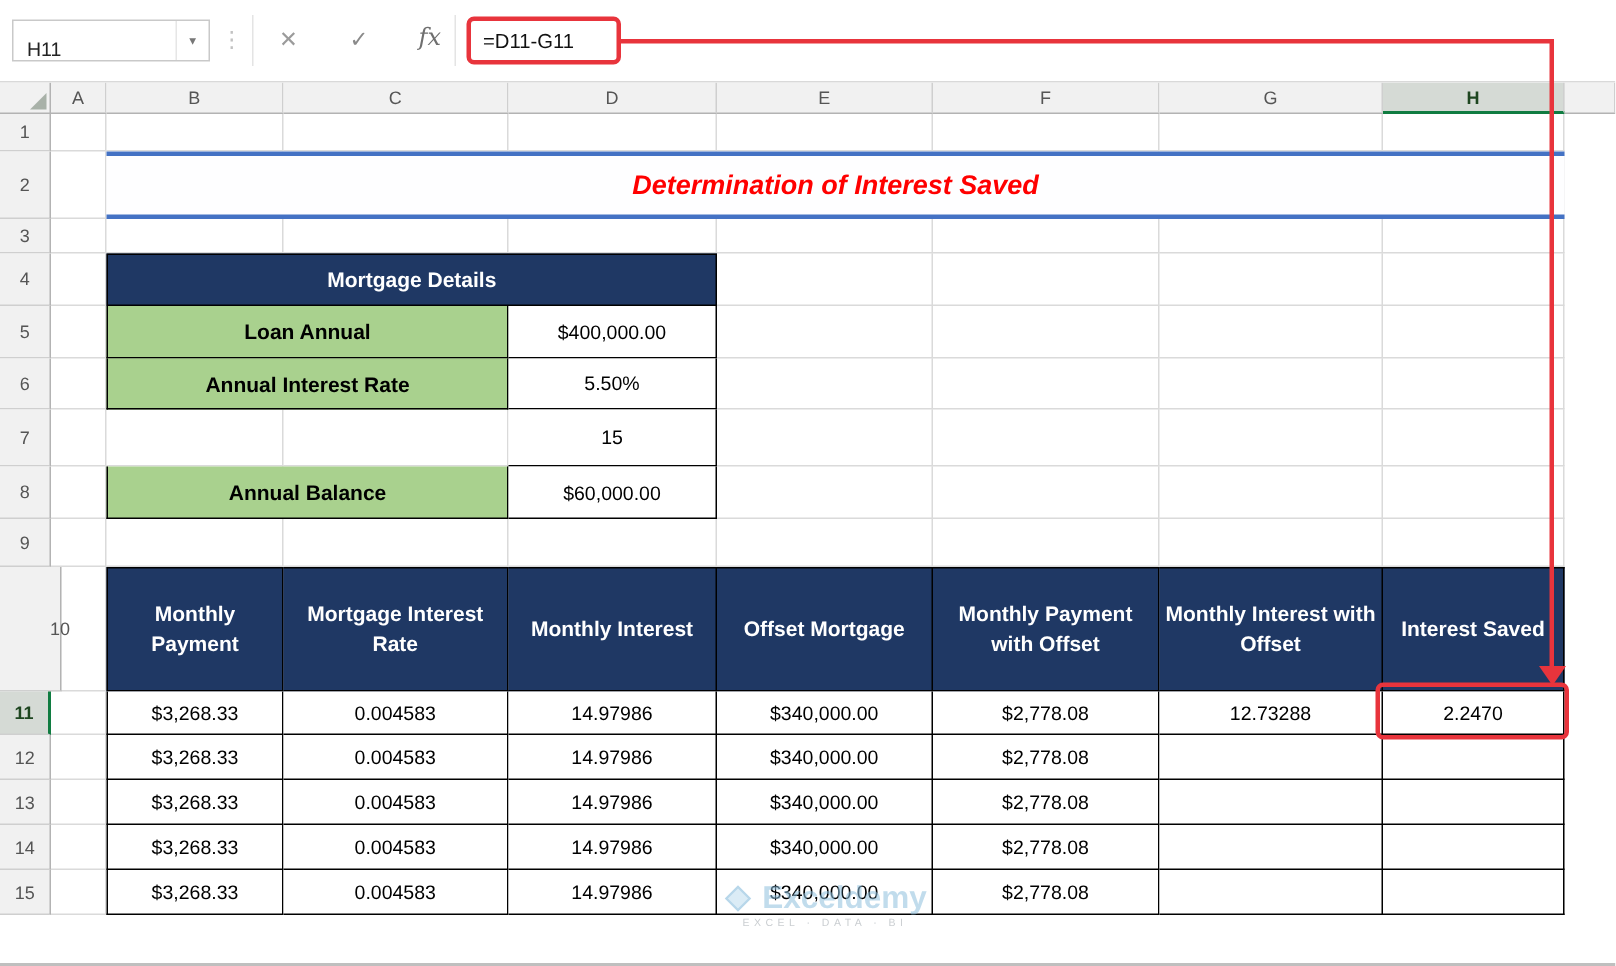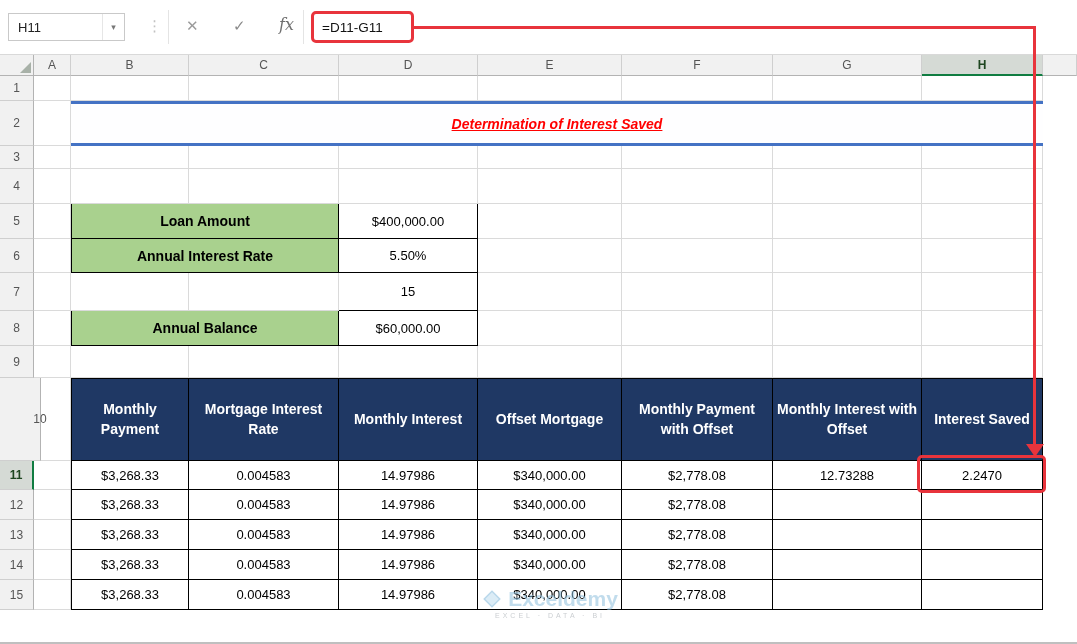--- a/index.html
+++ b/index.html
@@ -2,21 +2,21 @@
 <html><head>
 <meta charset="utf-8">
 <style>
   * { margin:0; padding:0; box-sizing:border-box; }
   html,body { width:1077px; height:644px; }
   body { font-family:"Liberation Sans", sans-serif; background:#ffffff; color:#000; }
   #app { position:relative; width:1077px; height:644px; background:#fff; overflow:hidden; border-bottom:2px solid #bfbfbf; }
 
   
   .toolbar { position:absolute; top:0; left:0; width:100%; height:55px; background:#fff; border-bottom:1px solid #d9d9d9; z-index:3; }
-  .namebox { position:absolute; left:8px; top:13px; width:117px; height:28px; border:1px solid #c9c9c9; background:#fff; display:flex; align-items:center; }
+  .namebox { position:absolute; left:8px; top:13px; width:132px; height:28px; border:1px solid #c9c9c9; background:#fff; display:flex; align-items:flex-end; }
   .namebox-text { flex:1; padding-left:9px; font-size:13px; color:#222; }
   .namebox-arrow { width:22px; text-align:center; color:#777; font-size:9px; border-left:1px solid #e6e6e6; height:26px; line-height:26px; }
   .tb-dots { position:absolute; left:147px; top:17px; color:#c2c2c2; font-size:15px; }
   .tb-x { position:absolute; left:186px; top:17px; color:#9b9b9b; font-size:15px; }
   .tb-check { position:absolute; left:233px; top:17px; color:#8a8a8a; font-size:15px; }
   .tb-fx { position:absolute; left:279px; top:15px; color:#6f6f6f; font-size:16px; font-style:italic; font-family:"DejaVu Serif", serif; }
   .tb-sep { position:absolute; top:10px; width:1px; height:34px; background:#e4e4e4; }
   .formula-box { position:absolute; left:311px; top:11px; width:103px; height:32px; border:3px solid #e8343c; border-radius:5px; background:#fff; display:flex; align-items:center; padding-left:8px; font-size:13.5px; color:#111; }
 
   
@@ -34,21 +34,21 @@
   
   .tc { background:#fff; display:flex; align-items:center; justify-content:center; text-align:center; font-size:13px; color:#000;
         border-right:1px solid #000; border-bottom:1px solid #000; z-index:1; padding:2px 4px; }
   .bl { border-left:1px solid #000; }
   .bt { border-top:1px solid #000; }
   .nv { background:#1F3864; color:#fff; font-weight:bold; font-size:14px; line-height:1.4; }
   .gl { background:#A9D18E; font-weight:bold; font-size:14px; }
 
   .titleband { grid-area:3/3/4/10; border-top:3px solid #4472C4; border-bottom:3px solid #4472C4; background:#fefeff;
                display:flex; align-items:center; justify-content:center; z-index:1; }
-  .titleband span { color:#FF0000; font-weight:bold; font-style:italic; font-size:14px;text-decoration:underline; }
+  .titleband span { color:#FF0000; font-weight:bold; font-style:italic; font-size:18px; }
 
   
   .hl-line-h { position:absolute; left:414px; top:26px; width:622px; height:3px; background:#e8343c; z-index:20; }
   .hl-line-v { position:absolute; left:1033px; top:26px; width:3px; height:420px; background:#e8343c; z-index:20; }
   .arrowhead { position:absolute; left:1026px; top:444px; width:0; height:0; border-left:9px solid transparent; border-right:9px solid transparent; border-top:13px solid #e8343c; z-index:20; }
   .cell-outline { position:absolute; left:917px; top:455px; width:129px; height:38px; border:3px solid #e8343c; border-radius:5px; z-index:20; }
 
   
   .watermark { position:absolute; left:440px; top:587px; width:220px; text-align:center; z-index:5; opacity:0.55; pointer-events:none; }
   .wm-brand { font-size:21px; font-weight:bold; color:#8fc0de; display:flex; align-items:center; justify-content:center; gap:6px; }
@@ -78,21 +78,22 @@
   <div id="sheet">
     <div class="corner">
         <span class="corner-tri"></span>
       </div>
     <div class="colhdr" style="grid-area:1/10/2/11"></div>
 
     <div class="titleband">
       <span>Determination of Interest Saved</span>
     </div>
 
-    <div class="tc gl bl" style="grid-area:6/3/7/5">Loan Amount</div>
+    <div class="tc nv bl bt" style="grid-area:5/3/6/6">Mortgage Details</div>
+    <div class="tc gl bl" style="grid-area:6/3/7/5">Loan Annual</div>
     <div class="tc" style="grid-area:6/5/7/6">$400,000.00</div>
     <div class="tc gl bl" style="grid-area:7/3/8/5">Annual Interest Rate</div>
     <div class="tc" style="grid-area:7/5/8/6">5.50%</div>
     <div class="tc" style="grid-area:8/5/9/6">15</div>
     <div class="tc gl bl" style="grid-area:9/3/10/5">Annual Balance</div>
     <div class="tc" style="grid-area:9/5/10/6">$60,000.00</div>
 
     <div class="tc nv bl bt" style="grid-area:11/3/12/4">Monthly Payment</div>
     <div class="tc nv bt" style="grid-area:11/4/12/5">Mortgage Interest Rate</div>
     <div class="tc nv bt" style="grid-area:11/5/12/6">Monthly Interest</div>

